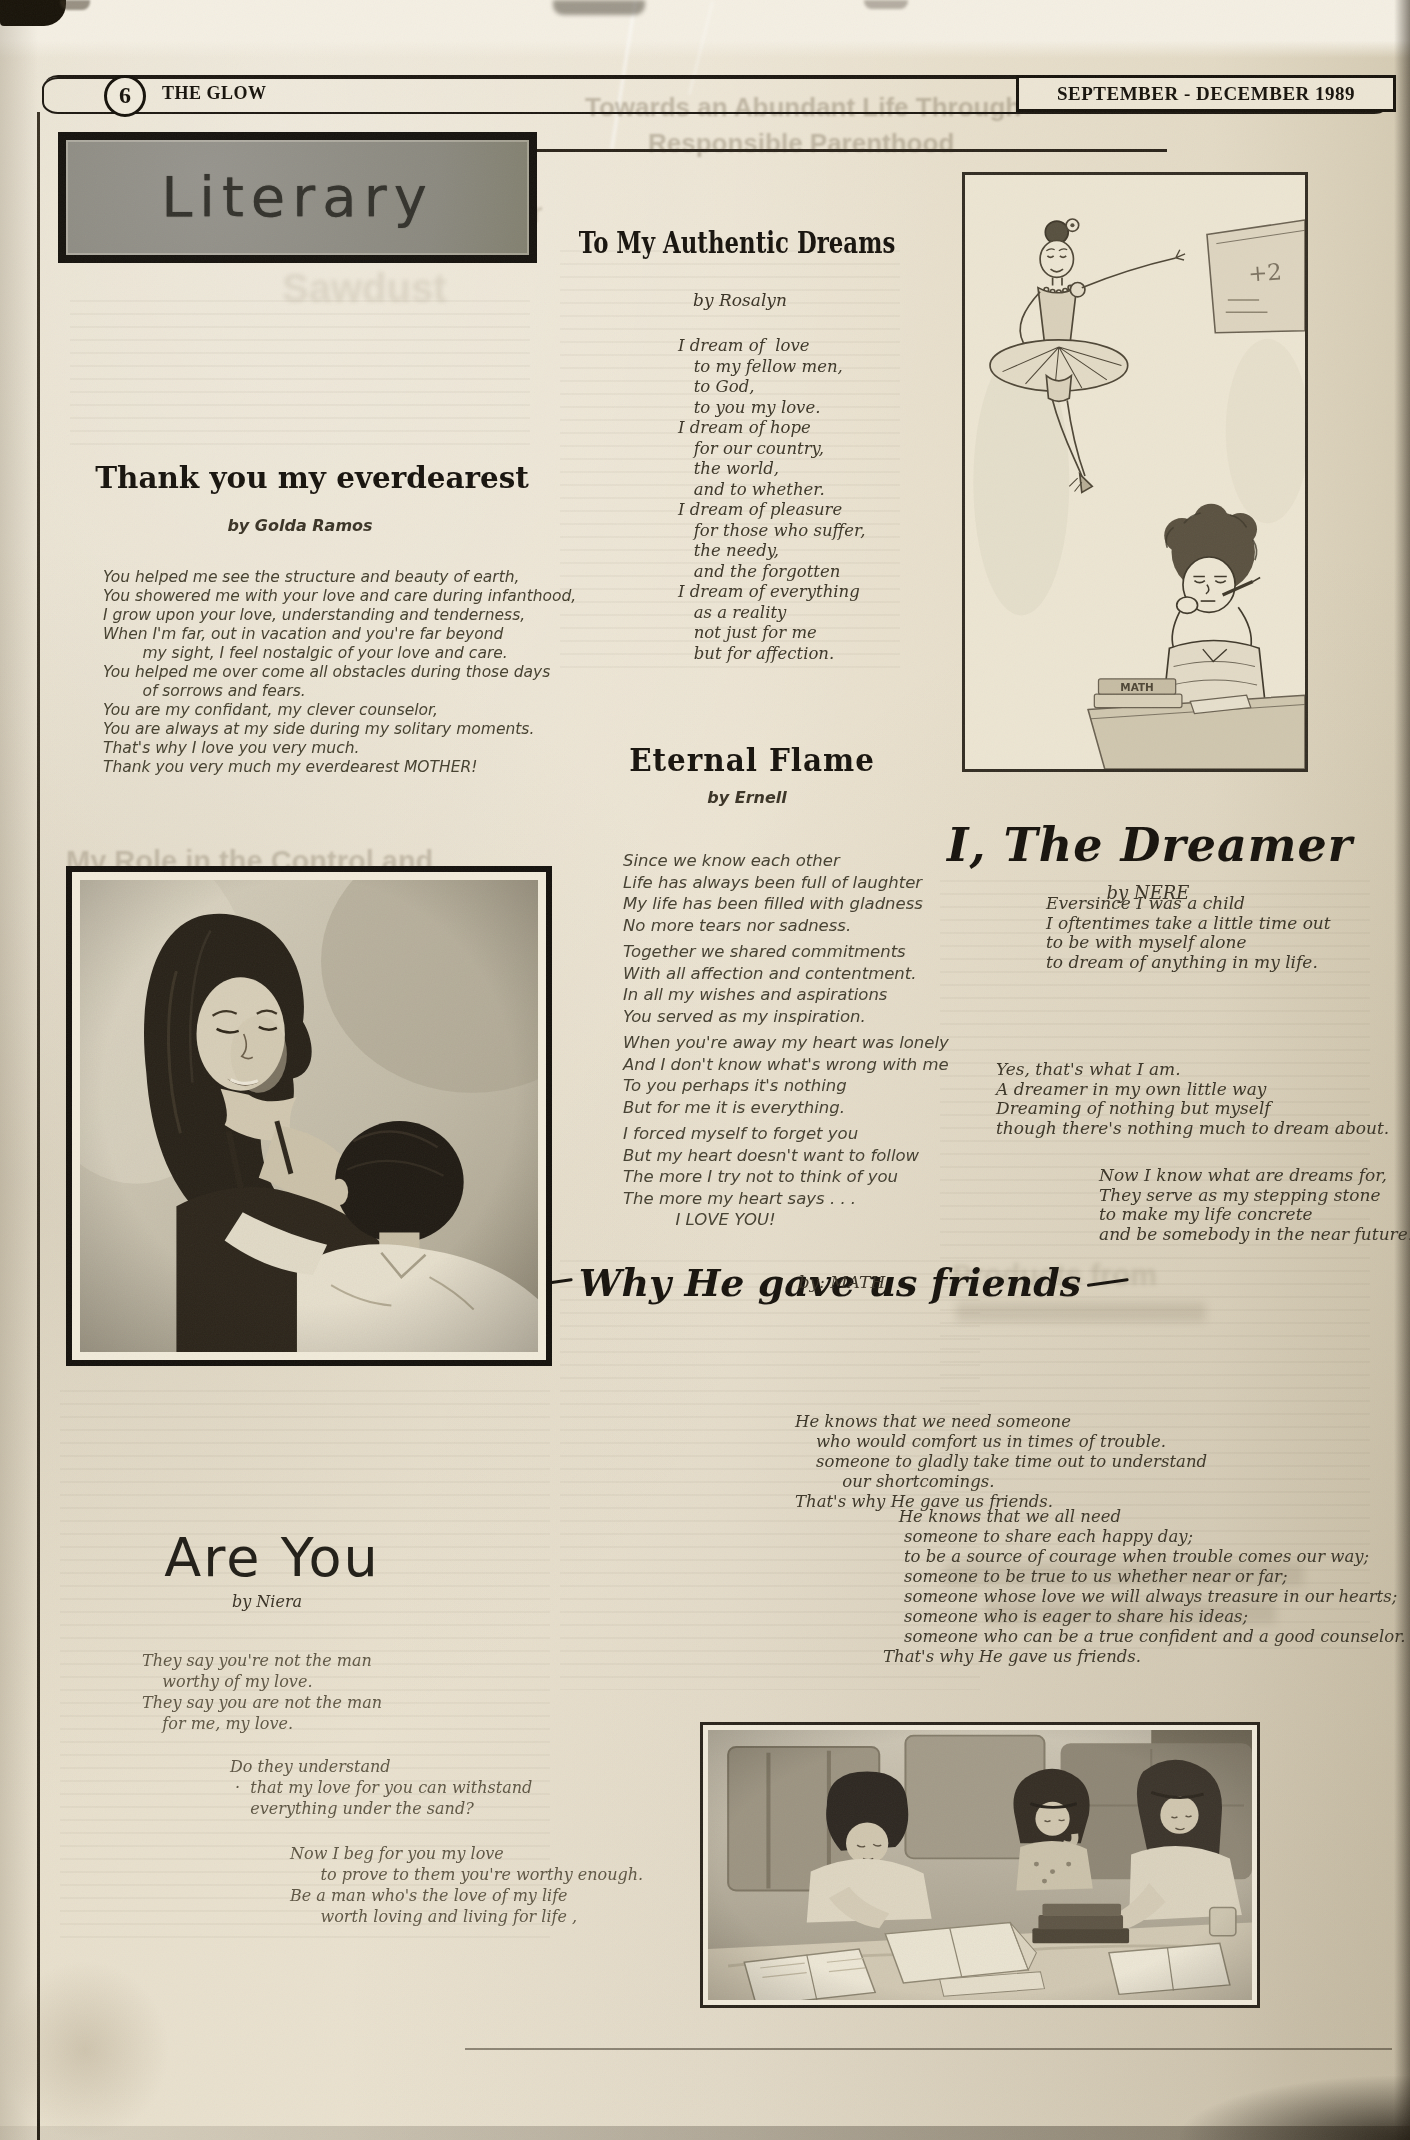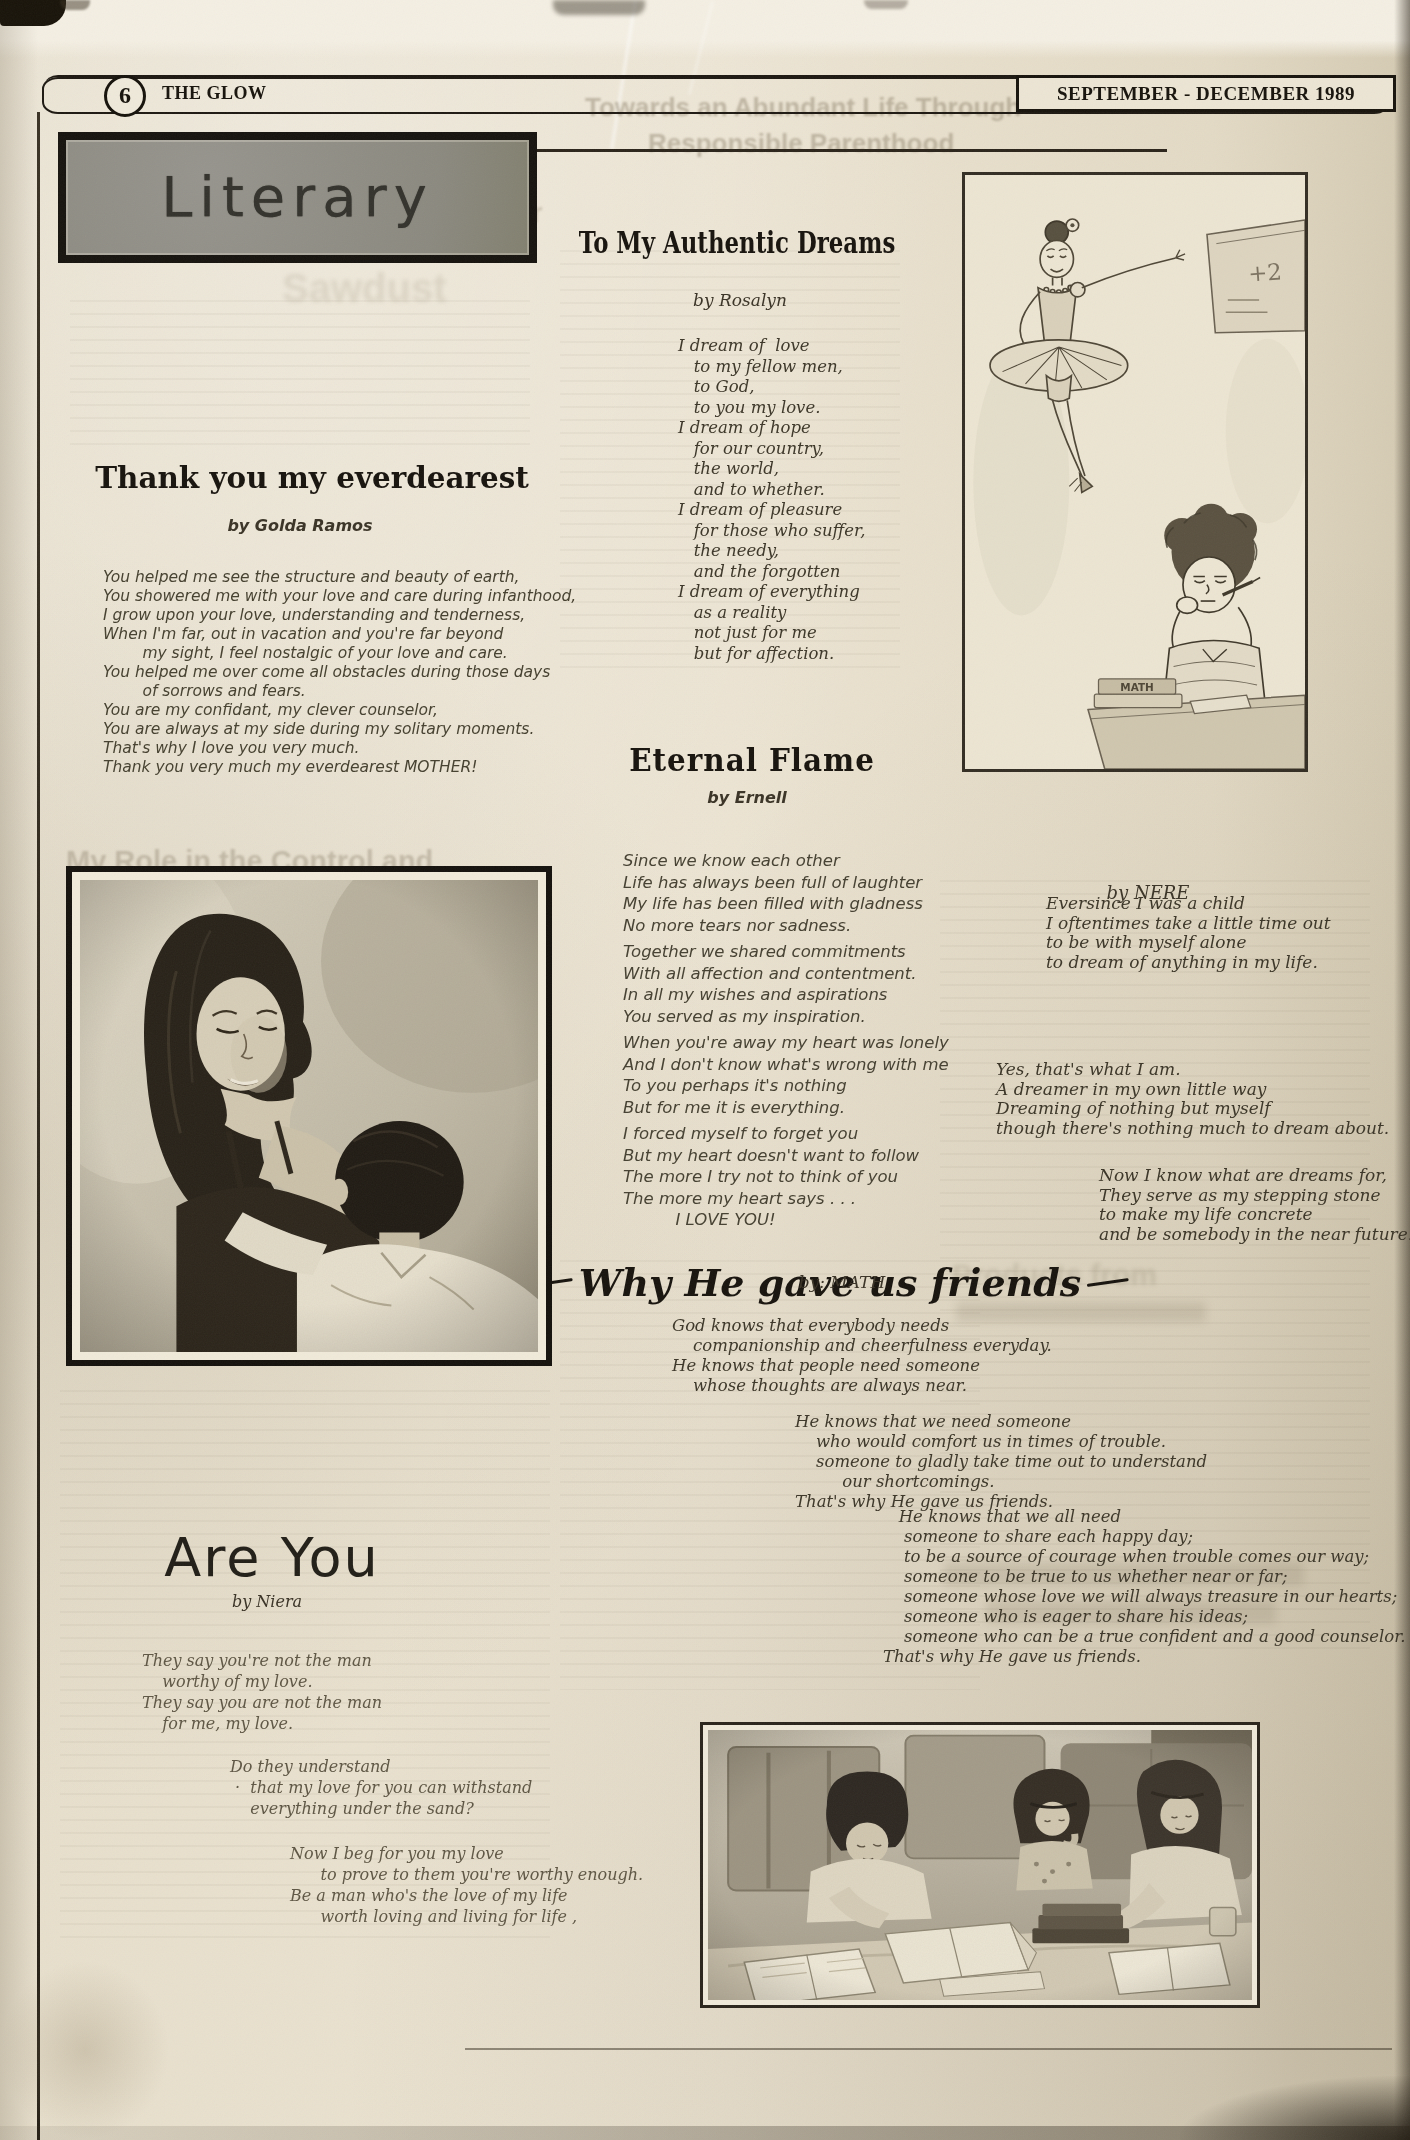--- a/index.html
+++ b/index.html
@@ -157,26 +157,20 @@
       <div class="pgap"></div>
       <div class="pline">I forced myself to forget you</div>
       <div class="pline">But my heart doesn't want to follow</div>
       <div class="pline">The more I try not to think of you</div>
       <div class="pline">The more my heart says . . .</div>
       <div class="pline">          I LOVE YOU!</div>
     </div>
 
   <div class="abs ttl t-friends" style="left:830px;top:1222px;"><span class="swash sw-l"></span><span>Why He gave us friends</span><span class="swash sw-r"></span></div>
   <div class="abs byline by-serif" style="left:842px;top:1272px;">by: MATH</div>
-  <div class="abs p-friends" style="left:672px;top:1316px;">
-      <div class="pline">God knows that everybody needs</div>
-      <div class="pline">    companionship and cheerfulness everyday.</div>
-      <div class="pline">He knows that people need someone</div>
-      <div class="pline">    whose thoughts are always near.</div>
-    </div>
   <div class="abs p-friends" style="left:795px;top:1412px;">
       <div class="pline">He knows that we need someone</div>
       <div class="pline">    who would comfort us in times of trouble.</div>
       <div class="pline">    someone to gladly take time out to understand</div>
       <div class="pline">         our shortcomings.</div>
       <div class="pline">That's why He gave us friends.</div>
     </div>
   <div class="abs p-friends" style="left:883px;top:1507px;">
       <div class="pline">   He knows that we all need</div>
       <div class="pline">    someone to share each happy day;</div>
@@ -336,20 +330,21 @@
       <path d="M120 531 L326 517" stroke="#6a6151" stroke-width=".8"></path>
       <g stroke="#6a6151" stroke-width="1.2">
         <rect x="124" y="507" width="84" height="13" rx="2" fill="#d8cfb8"></rect>
         <rect x="128" y="492" width="74" height="15" rx="2" fill="#c6bca3"></rect>
         <text x="165" y="504" text-anchor="middle" font-family="DejaVu Sans, sans-serif" font-weight="bold" font-size="10" fill="#4e4636" stroke="none">MATH</text>
         <path d="M216 514 l54 -6 l4 12 l-54 6 z" fill="#e6dfcc"></path>
       </g>
     </svg>
   </div>
 
+  <div class="abs ttl t-dreamer" style="left:1150px;top:818px;">I, The Dreamer</div>
   <div class="abs byline by-serif" style="left:1148px;top:882px;font-size:18px;">by NERE</div>
   <div class="abs p-dreamer" style="left:1046px;top:894px;">
       <div class="pline">Eversince I was a child</div>
       <div class="pline">I oftentimes take a little time out</div>
       <div class="pline">to be with myself alone</div>
       <div class="pline">to dream of anything in my life.</div>
     </div>
   <div class="abs p-dreamer" style="left:996px;top:1060px;">
       <div class="pline">Yes, that's what I am.</div>
       <div class="pline">A dreamer in my own little way</div>

